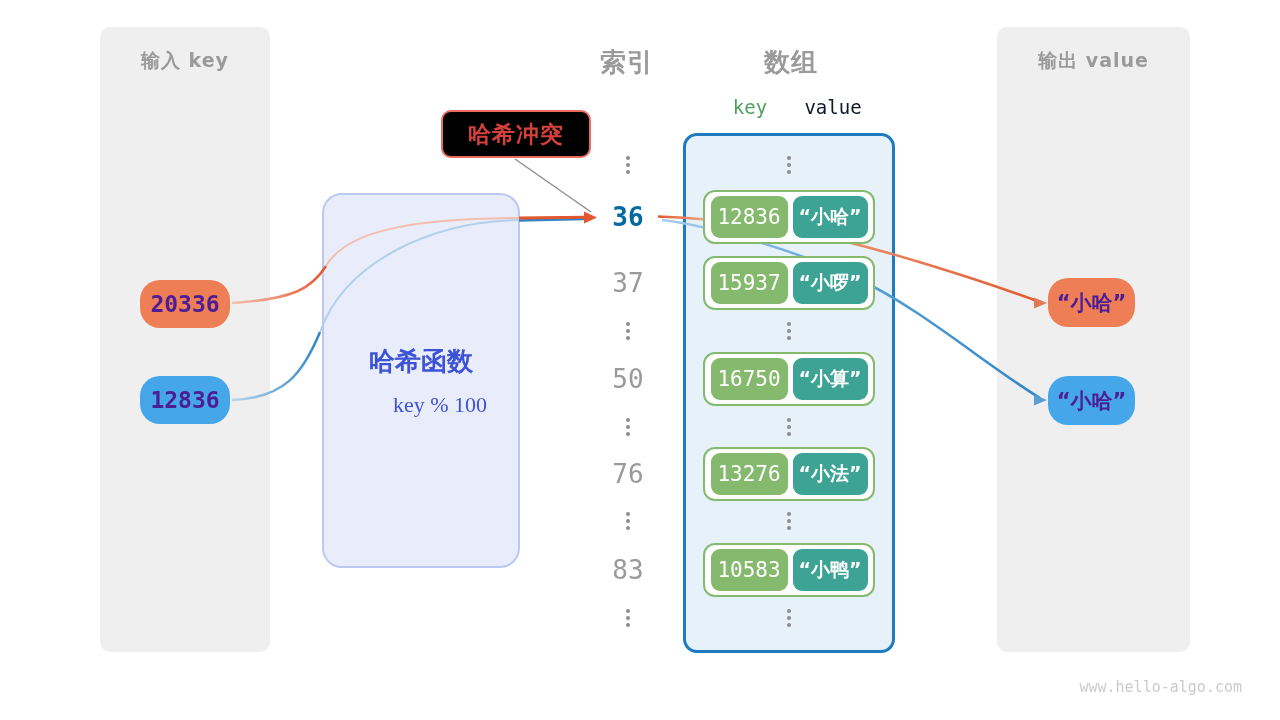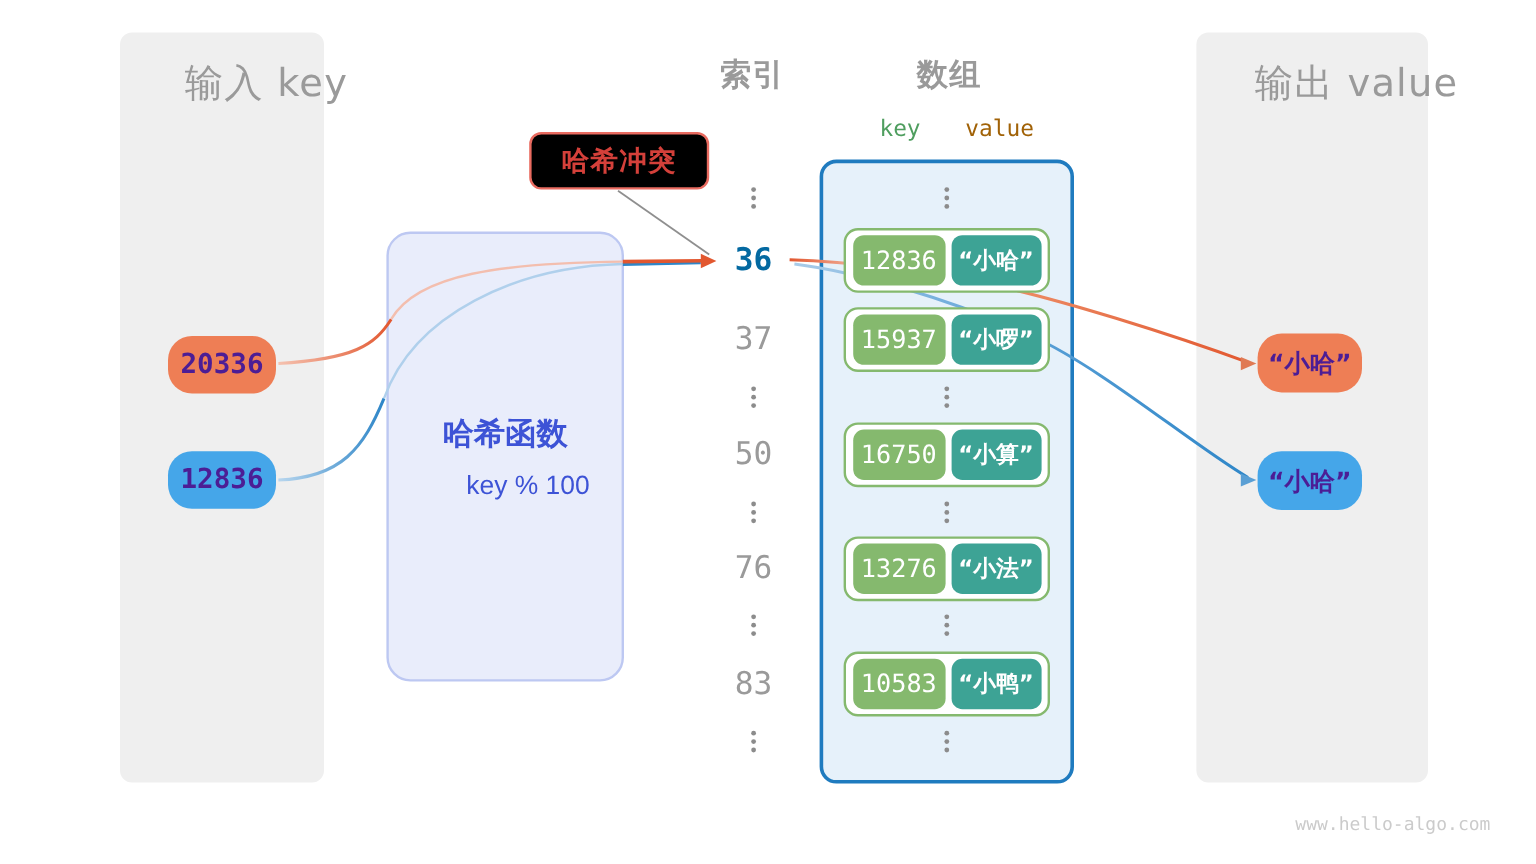--- a/index.html
+++ b/index.html
@@ -4,54 +4,54 @@
 <style>
   html,body{margin:0;padding:0;background:#ffffff;}
   .canvas{
     position:relative;width:1280px;height:720px;background:#ffffff;overflow:hidden;
     font-family:"DejaVu Sans","Liberation Sans",sans-serif;
   }
   
   .panel{position:absolute;background:#efefef;border-radius:10px;}
   .panel-title{
     position:absolute;top:44px;left:0;width:100%;text-align:center;
-    font-size:32px;font-weight:normal;color:#9a9a9a;letter-spacing:1px;white-space:nowrap;padding-left:37px;
+    font-size:19px;font-weight:bold;color:#9a9a9a;letter-spacing:1px;white-space:nowrap;
   }
   
   .chip{
     position:absolute;border-radius:20px;color:#4c1d95;display:flex;
     align-items:center;justify-content:center;z-index:6;
   }
   .chip.num{font-family:"DejaVu Sans Mono","Liberation Mono",monospace;font-size:23px;font-weight:bold;}
   .chip.cn{font-size:21px;font-weight:bold;}
   .chip.orange{background:#ee7e55;}
   .chip.blue{background:#45a6e9;}
   
   .hash-box{
     position:absolute;left:322px;top:193px;width:198px;height:375px;
     background:#e9edfb;border:2px solid #bdc8f2;border-radius:20px;box-sizing:border-box;z-index:2;
   }
   .hash-title{position:absolute;left:322px;top:344px;width:198px;text-align:center;
     font-size:26px;font-weight:600;color:#3d53d6;z-index:6;}
   .hash-formula{position:absolute;left:322px;top:392px;width:236px;text-align:center;
-    font-family:Liberation Sans, sans-serif;font-size:22px;color:#3d53d6;z-index:6;}
+    font-family:Liberation Serif, serif;font-size:22px;color:#3d53d6;z-index:6;}
   
   .badge{
     position:absolute;left:441px;top:110px;width:150px;height:48px;
     background:#000000;border:2px solid #e96b60;border-radius:10px;box-sizing:border-box;
     display:flex;align-items:center;justify-content:center;
     font-size:23px;font-weight:bold;color:#d4403a;z-index:6;letter-spacing:1px;
   }
   
   .col-header{position:absolute;transform:translate(-50%,-50%);font-size:26px;font-weight:bold;
     color:#9a9a9a;white-space:nowrap;z-index:6;letter-spacing:1px;}
   .kv-header{position:absolute;transform:translate(-50%,-50%);
     font-family:"DejaVu Sans Mono","Liberation Mono",monospace;font-size:19px;z-index:6;}
   .kv-header.k{color:#4f9e5f;}
-  .kv-header.v{color:#a16207;text-align:center;}
+  .kv-header.v{color:#0f172a;text-align:center;}
   
   .idx{
     position:absolute;transform:translate(-50%,-50%);
     font-family:"DejaVu Sans Mono","Liberation Mono",monospace;
     font-size:26px;color:#9a9a9a;z-index:6;white-space:nowrap;
   }
   .idx.hl{font-weight:bold;color:#0369a1;}
   
   .dots{position:absolute;transform:translate(-50%,-50%);display:flex;flex-direction:column;
     gap:3px;align-items:center;z-index:6;}

